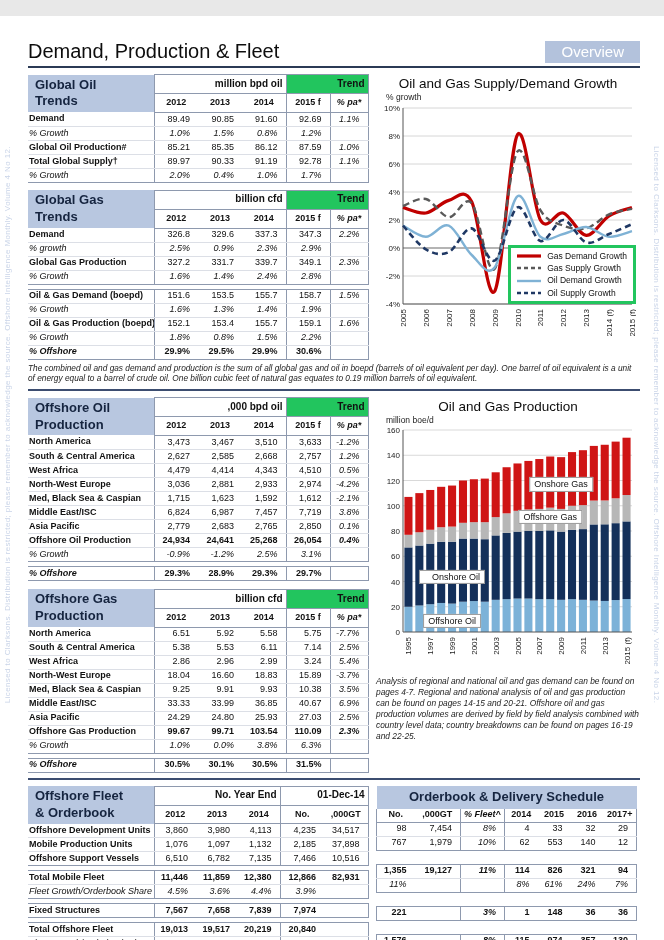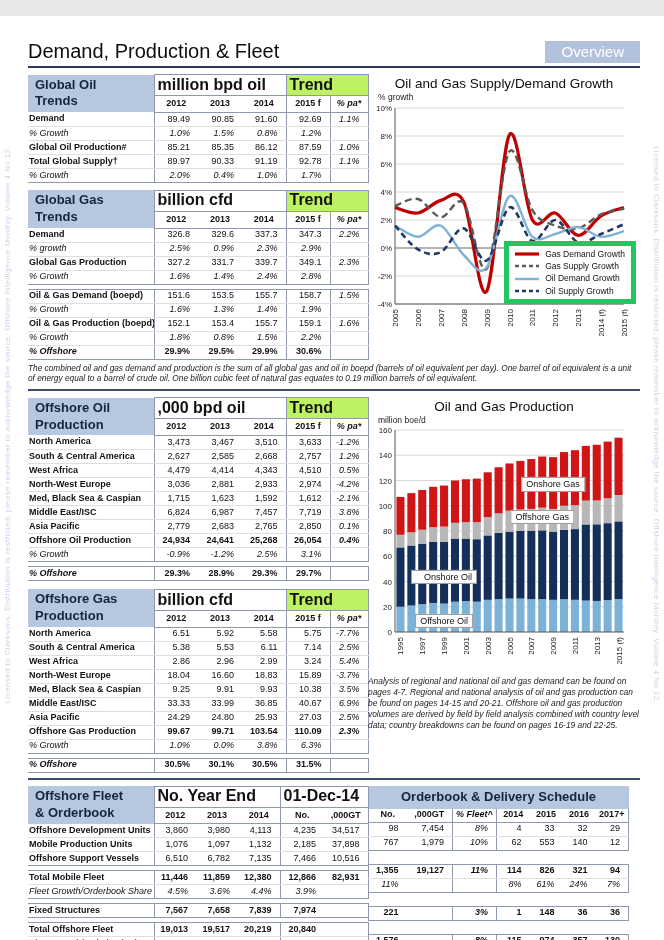--- a/index.html
+++ b/index.html
@@ -11,33 +11,33 @@
   .wm{position:absolute;font-size:8px;color:#c9d4e8;letter-spacing:.4px;white-space:nowrap;}
   .wm-left{left:3px;top:130px;writing-mode:vertical-rl;transform:rotate(180deg);}
   .wm-right{right:3px;top:130px;writing-mode:vertical-rl;}
 
   
   .page-header{display:flex;justify-content:space-between;align-items:flex-end;
                border-bottom:2px solid #2b3a55;padding-bottom:3px;}
   .page-title{font-size:20px;color:#0d0d0d;}
   .badge{background:#b3c2dc;color:#fff;font-size:15px;padding:2px 16px 3px;}
 
-  .section{display:flex;gap:0;margin-top:6px;}
+  .section{display:flex;gap:8px;margin-top:6px;}
   .col-left{width:340px;flex:none;}
   .col-right{flex:1;min-width:0;position:relative;}
 
   
   table.data{border-collapse:collapse;table-layout:fixed;width:340px;font-size:9px;}
   table.data td{height:13px;padding:0 3px;line-height:1.05;vertical-align:middle;
                 white-space:nowrap;overflow:hidden;}
   .title-cell{background:#b8c7e0;color:#15243f;font-weight:bold;font-size:13px;
               padding:2px 2px 2px 7px !important;line-height:1.3 !important;}
-  .unit-head{font-weight:bold;font-size:16px;text-align:left;
+  .unit-head{font-weight:bold;font-size:10px;text-align:right;
              border:1px solid #8e99ae;}
-  .blue-head{background:#bef264;}
+  .blue-head{background:#22c55e;}
   .yr{font-weight:bold;font-size:9px;text-align:center;
       border-bottom:1px solid #8e99ae;}
   .gs{border-left:1px solid #8e99ae;}
   .ge{border-right:1px solid #8e99ae;}
   .lab{border-bottom:1px solid #dcdfe6;padding-left:1px !important;}
   .val{text-align:right;padding-right:8px !important;border-bottom:1px solid #dcdfe6;}
   .bd{font-weight:bold;} .it{font-style:italic;}
   .be{border-bottom:1px solid #8e99ae !important;}
   .bs{border-top:1px solid #8e99ae;}
   tr.gap td{height:4px;border:none;padding:0;}
@@ -47,21 +47,21 @@
   .ob-title{text-align:center;font-size:13px;padding:3px 2px !important;}
 
   
   .note{font-size:8.3px;font-style:italic;line-height:1.3;color:#222;margin-top:3px;}
   .rule{border:none;border-top:2px solid #3c4d70;margin:5px 0 0 0;}
 
   
   .chart-title{font-size:13.5px;text-align:center;color:#0d0d0d;margin:2px 0 0;}
   .chart-sub{font-size:8.5px;color:#222;margin:1px 0 0 10px;}
   .chart-wrap{position:relative;}
-  .legend{position:absolute;background:#fff;border:5px solid #22c55e;
+  .legend{position:absolute;background:#fff;border:3px solid #22c55e;
           padding:2px 6px 2px 5px;font-size:8.5px;line-height:1.45;}
   .legend-item{display:flex;align-items:center;gap:5px;}
   .legend svg{flex:none;}
   .bar-label{position:absolute;transform:translate(-50%,-50%);background:#fff;
              border:1px solid #999;font-size:9px;padding:0 4px;line-height:1.35;
              white-space:nowrap;}
   .analysis{font-size:8.4px;font-style:italic;line-height:1.3;margin-top:2px;color:#222;}
 </style>
 </head>
 <body>

